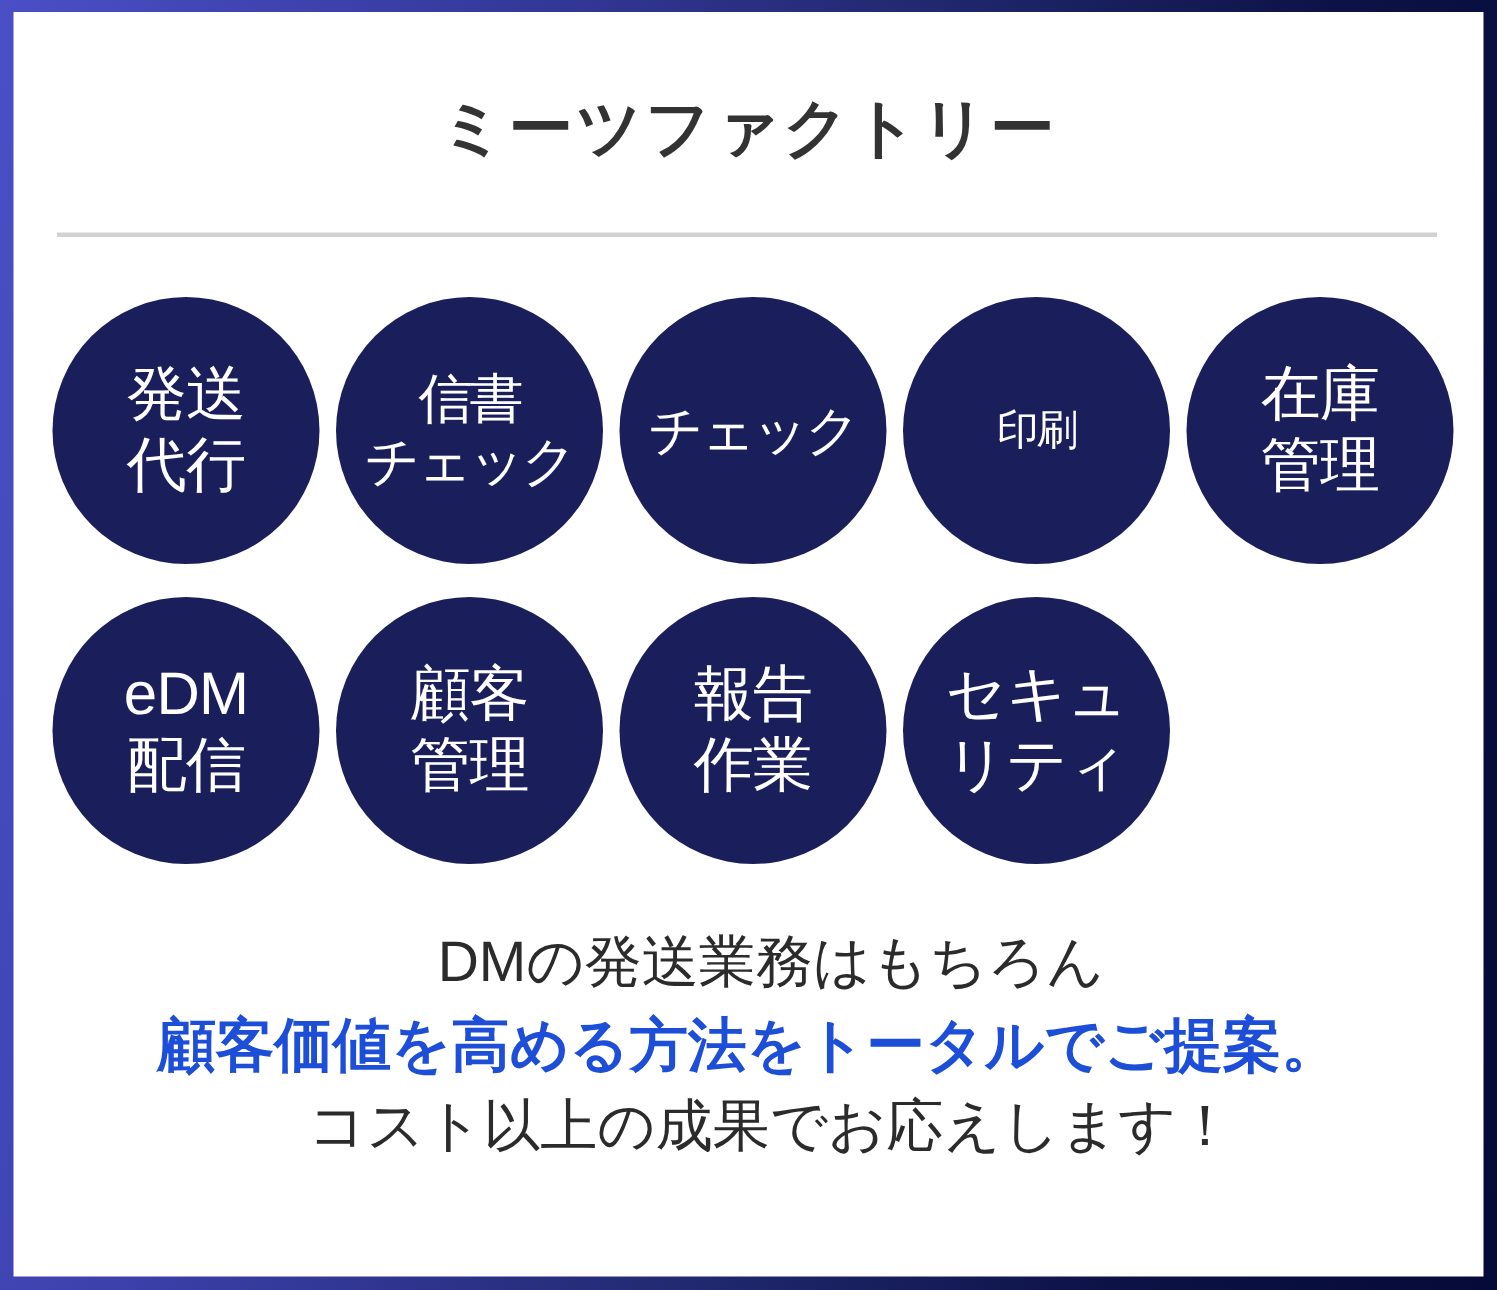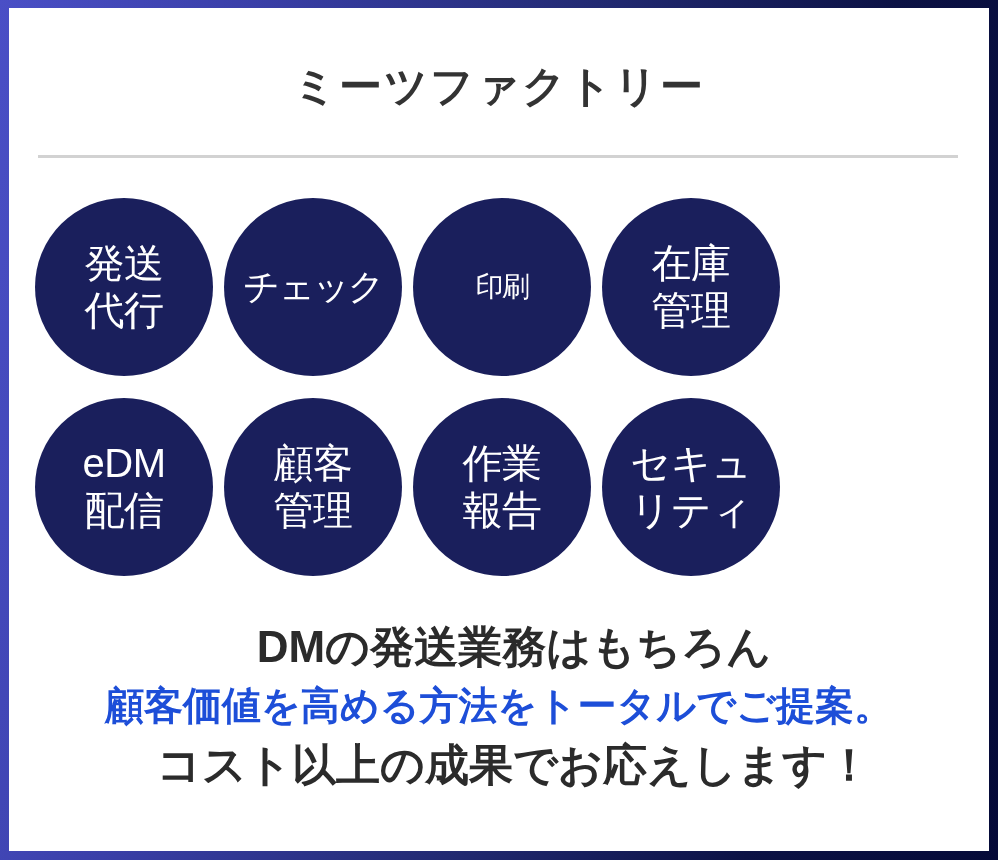--- a/index.html
+++ b/index.html
@@ -113,22 +113,22 @@
     top: 608px;
     left: 0;
     right: 0;
     text-align: center;
   }
   .copy-line {
     line-height: 1.42;
     white-space: nowrap;
   }
   .copy-line.plain {
-    font-size: 44px;
-    font-weight: 700;
+    font-size: 38px;
+    font-weight: 400;
     color: #2b2b2b;
     letter-spacing: 0px;
     padding-left: 30px;
   }
   .copy-line.accent {
     font-size: 39px;
     font-weight: 700;
     color: #1d4ed8;
     letter-spacing: 0px;
   }
@@ -143,20 +143,24 @@
       <div class="title">ミーツファクトリー</div>
 
       <div class="divider"></div>
 
       <div class="circle-grid">
           <div class="circle-row">
             <div class="circle">
               <div class="circle-line">発送</div>
               <div class="circle-line">代行</div>
             </div>
+            <div class="circle tight">
+              <div class="circle-line">信書</div>
+              <div class="circle-line">チェック</div>
+            </div>
             <div class="circle one-line tight">
               <div class="circle-line">チェック</div>
             </div>
             <div class="circle one-line">
               <div class="circle-line">印刷</div>
             </div>
             <div class="circle">
               <div class="circle-line">在庫</div>
               <div class="circle-line">管理</div>
             </div>
@@ -164,22 +168,22 @@
           <div class="circle-row">
             <div class="circle">
               <div class="circle-line">eDM</div>
               <div class="circle-line">配信</div>
             </div>
             <div class="circle">
               <div class="circle-line">顧客</div>
               <div class="circle-line">管理</div>
             </div>
             <div class="circle">
+              <div class="circle-line">報告</div>
               <div class="circle-line">作業</div>
-              <div class="circle-line">報告</div>
             </div>
             <div class="circle">
               <div class="circle-line">セキュ</div>
               <div class="circle-line">リティ</div>
             </div>
           </div>
         </div>
 
       <div class="copy">
           <div class="copy-line plain">DMの発送業務はもちろん</div>

